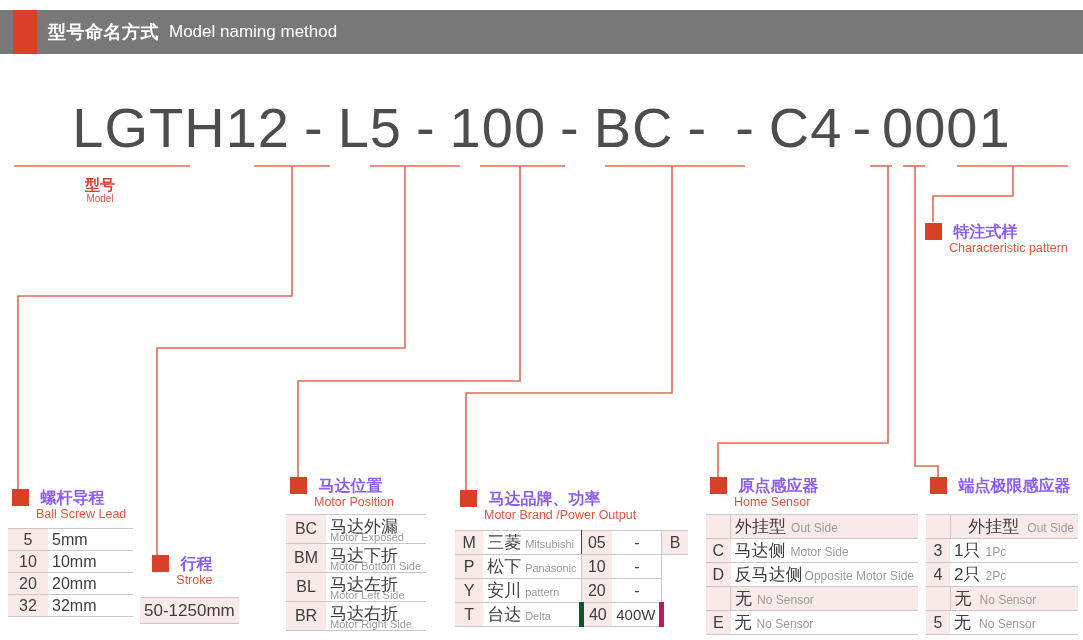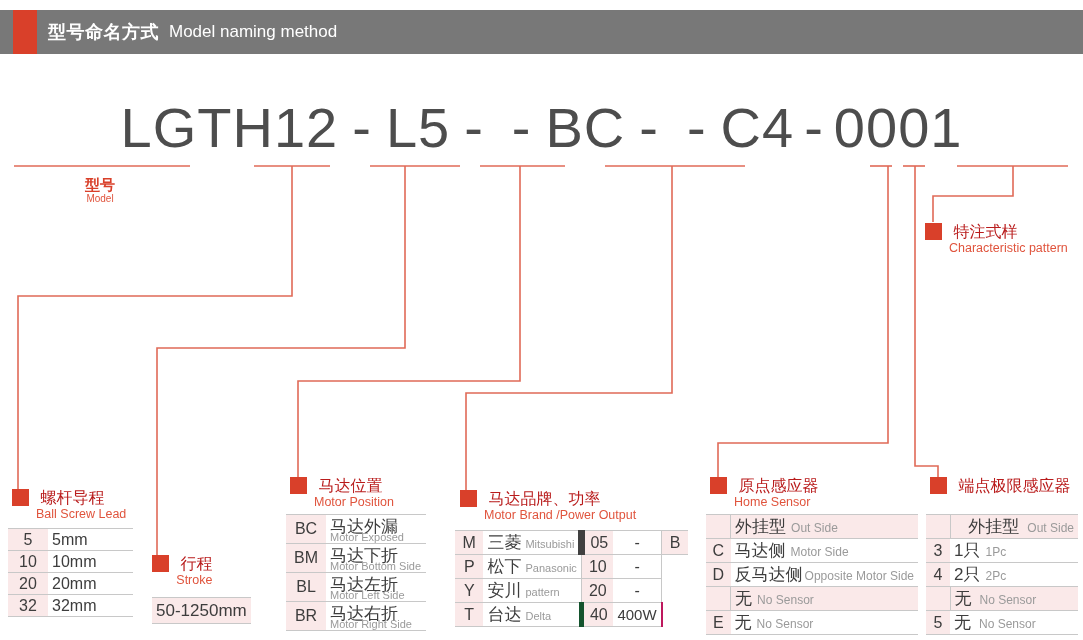--- a/index.html
+++ b/index.html
@@ -40,21 +40,21 @@
   
   #wires{ position:absolute; left:0; top:0; width:1083px; height:640px; pointer-events:none; }
 
   
   .callout{ position:absolute; }
   .callout .sq{
     display:inline-block; width:17px; height:17px; background:#d9402a;
     vertical-align:middle; margin-right:7px;
   }
   .callout .txt{ display:inline-block; vertical-align:middle; }
-  .callout .cn{ color:#b91c1c; font-size:16px; font-weight:normal; line-height:18px; white-space:nowrap;}
+  .callout .cn{ color:#8b5cf6; font-size:16px; font-weight:bold; line-height:18px; white-space:nowrap;}
   .callout .en{ color:#e0543d; font-size:12.5px; line-height:15px; white-space:nowrap;}
 
   
   #callout-model{ position:absolute; left:60px; top:176px; text-align:center; width:80px;}
   #callout-model .cn{ color:#d9402a; font-size:15px; font-weight:bold; line-height:17px;}
   #callout-model .en{ color:#e0543d; font-size:10px; line-height:12px;}
 
   
   table.spec{
     position:absolute; border-collapse:collapse; background:#fff;
@@ -66,41 +66,42 @@
     font-size:16px; vertical-align:middle; white-space:nowrap;
   }
   td.code{ background:#fae9e9; text-align:center; font-size:17px; border-right:1px solid #c8c8c8;}
   td.val { background:#ffffff; }
   td.pinkrow{ background:#fae9e9; }
   .cnv{ font-size:17px; color:#3d3d3d; }
   .env{ font-size:11px; color:#9a9a9a; margin-left:4px; }
   .env-lg{ font-size:12px; color:#9a9a9a; margin-left:5px; }
 
   
-  #tbl-stroke{ position:absolute; left:152px; top:597px; width:86px; }
+  #tbl-stroke{ position:absolute; left:140px; top:597px; width:86px; }
   #tbl-stroke td{
     background:#fae9e9; text-align:center; font-size:17px; height:26px;
     border-top:1px solid #c8c8c8; border-bottom:1px solid #c8c8c8;
   }
 </style>
 </head>
 <body>
 
 <div id="header-bar"></div>
 <div id="header-accent"></div>
 <div id="header-text">
   <span class="h-cn">型号命名方式</span>
   <span class="h-en">Model naming method</span>
 </div>
 
 <div id="model-code">
   <span>LGTH12</span>
   <span class="dash" style="margin:0 14px">-</span>
   <span>L5</span>
   <span class="dash" style="margin:0 14px">-</span>
+  <span>100</span>
   <span class="dash" style="margin:0 14px">-</span>
   <span>BC</span>
   <span class="dash" style="margin:0 14px">-</span>
   <span class="dash" style="margin:0 14px">-</span>
   <span>C4</span>
   <span class="dash" style="margin:0 10px">-</span>
   <span>0001</span>
 </div>
 
 <svg id="wires" viewBox="0 0 1083 640" width="1083" height="640">
@@ -227,21 +228,21 @@
   <span class="txt">
     <span class="cn">马达品牌、功率</span>
   </span>
   <div class="en" style="margin-left:24px;">Motor Brand /Power Output</div>
 </div>
 
 <table class="spec" id="tbl-motor-brand" style="left:455px; top:530px; width:233px;">
   <tbody>
     <tr>
       <td class="code" style="width:30px">M</td>
-      <td class="val" style="width:95px;border-right:7px solid #404040">
+      <td class="val" style="width:95px;border-right:1px solid #404040">
         <span class="cnv">三菱</span><span class="env">Mitsubishi</span>
       </td>
       <td class="code" style="width:32px">05</td>
       <td class="val" style="width:48px;text-align:center;border-right:1px solid #c8c8c8">-</td>
       <td class="code" style="width:28px;border-right:none">B</td>
     </tr>
     <tr>
       <td class="code">P</td>
       <td class="val" style="border-right:1px solid #c8c8c8">
         <span class="cnv">松下</span><span class="env">Panasonic</span>
@@ -258,21 +259,21 @@
       <td class="code">20</td>
       <td class="val" style="text-align:center;border-right:1px solid #c8c8c8">-</td>
       <td style="background:#fff;border:none"></td>
     </tr>
     <tr>
       <td class="code">T</td>
       <td class="val" style="border-right:5px solid #14532d">
         <span class="cnv">台达</span><span class="env">Delta</span>
       </td>
       <td class="code">40</td>
-      <td class="val" style="text-align:center;border-right:2px solid #be185d;font-size:15px">400W</td>
+      <td class="val" style="text-align:center;border-right:5px solid #be185d;font-size:15px">400W</td>
       <td style="background:#fff;border:none"></td>
     </tr>
   </tbody>
 </table>
 
 <div class="callout" style="left:710px; top:476px;">
   <span class="sq"></span>
   <span class="txt">
     <span class="cn">原点感应器</span>
   </span>

